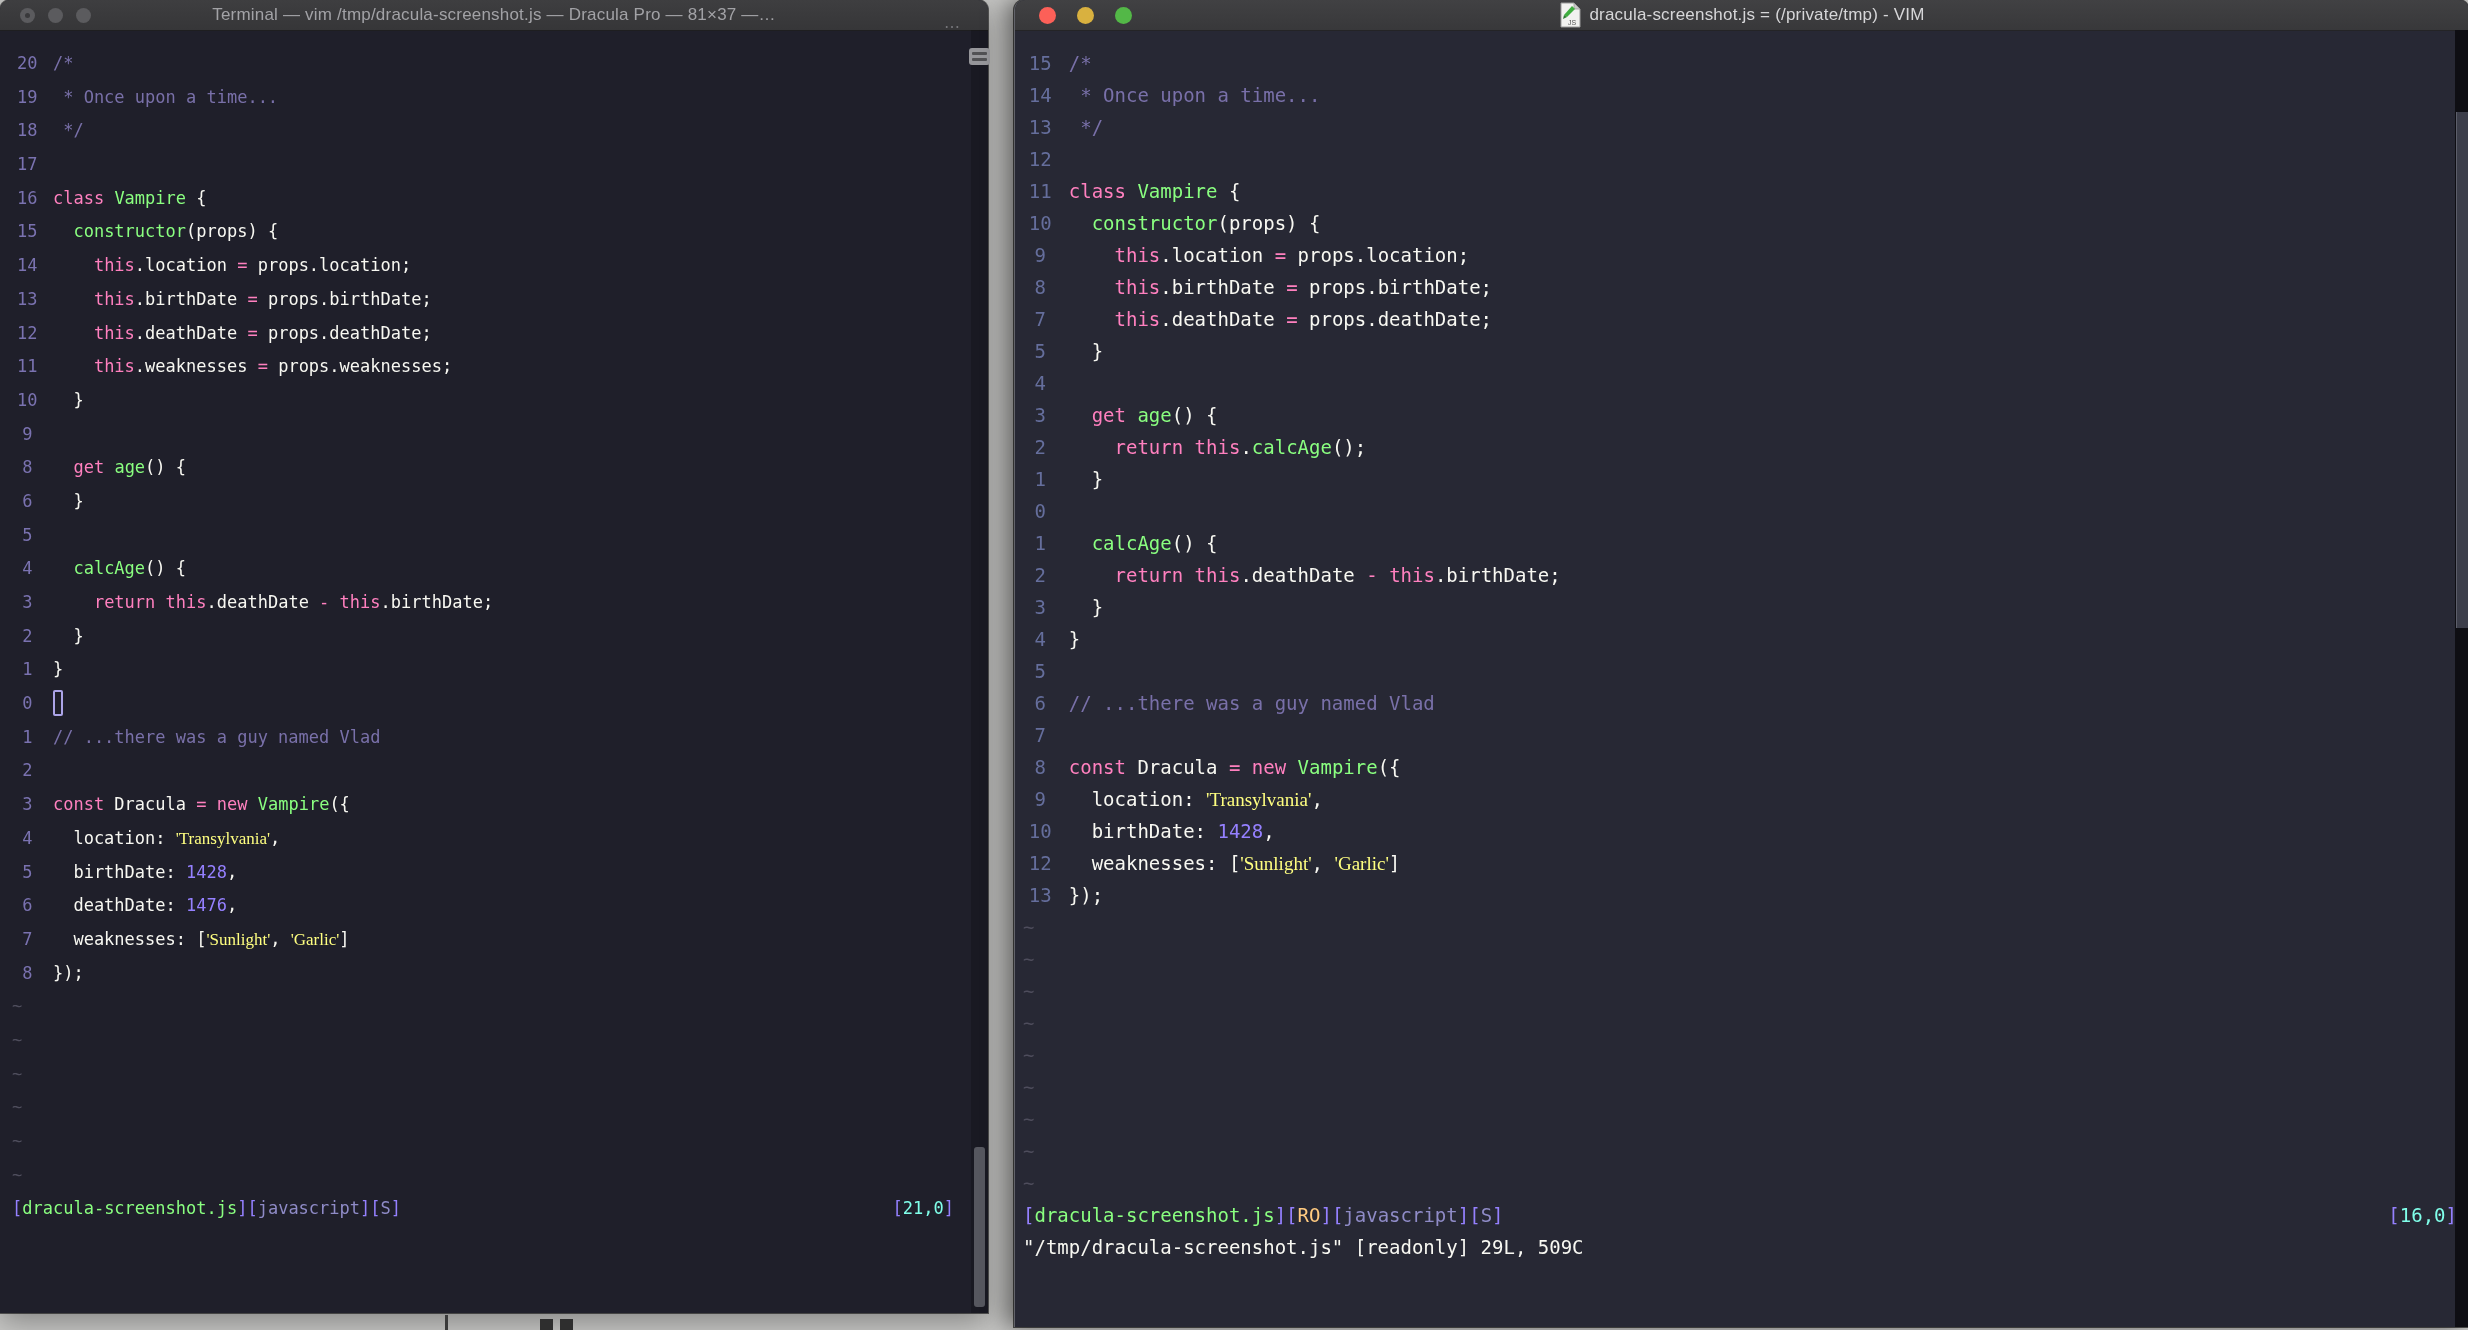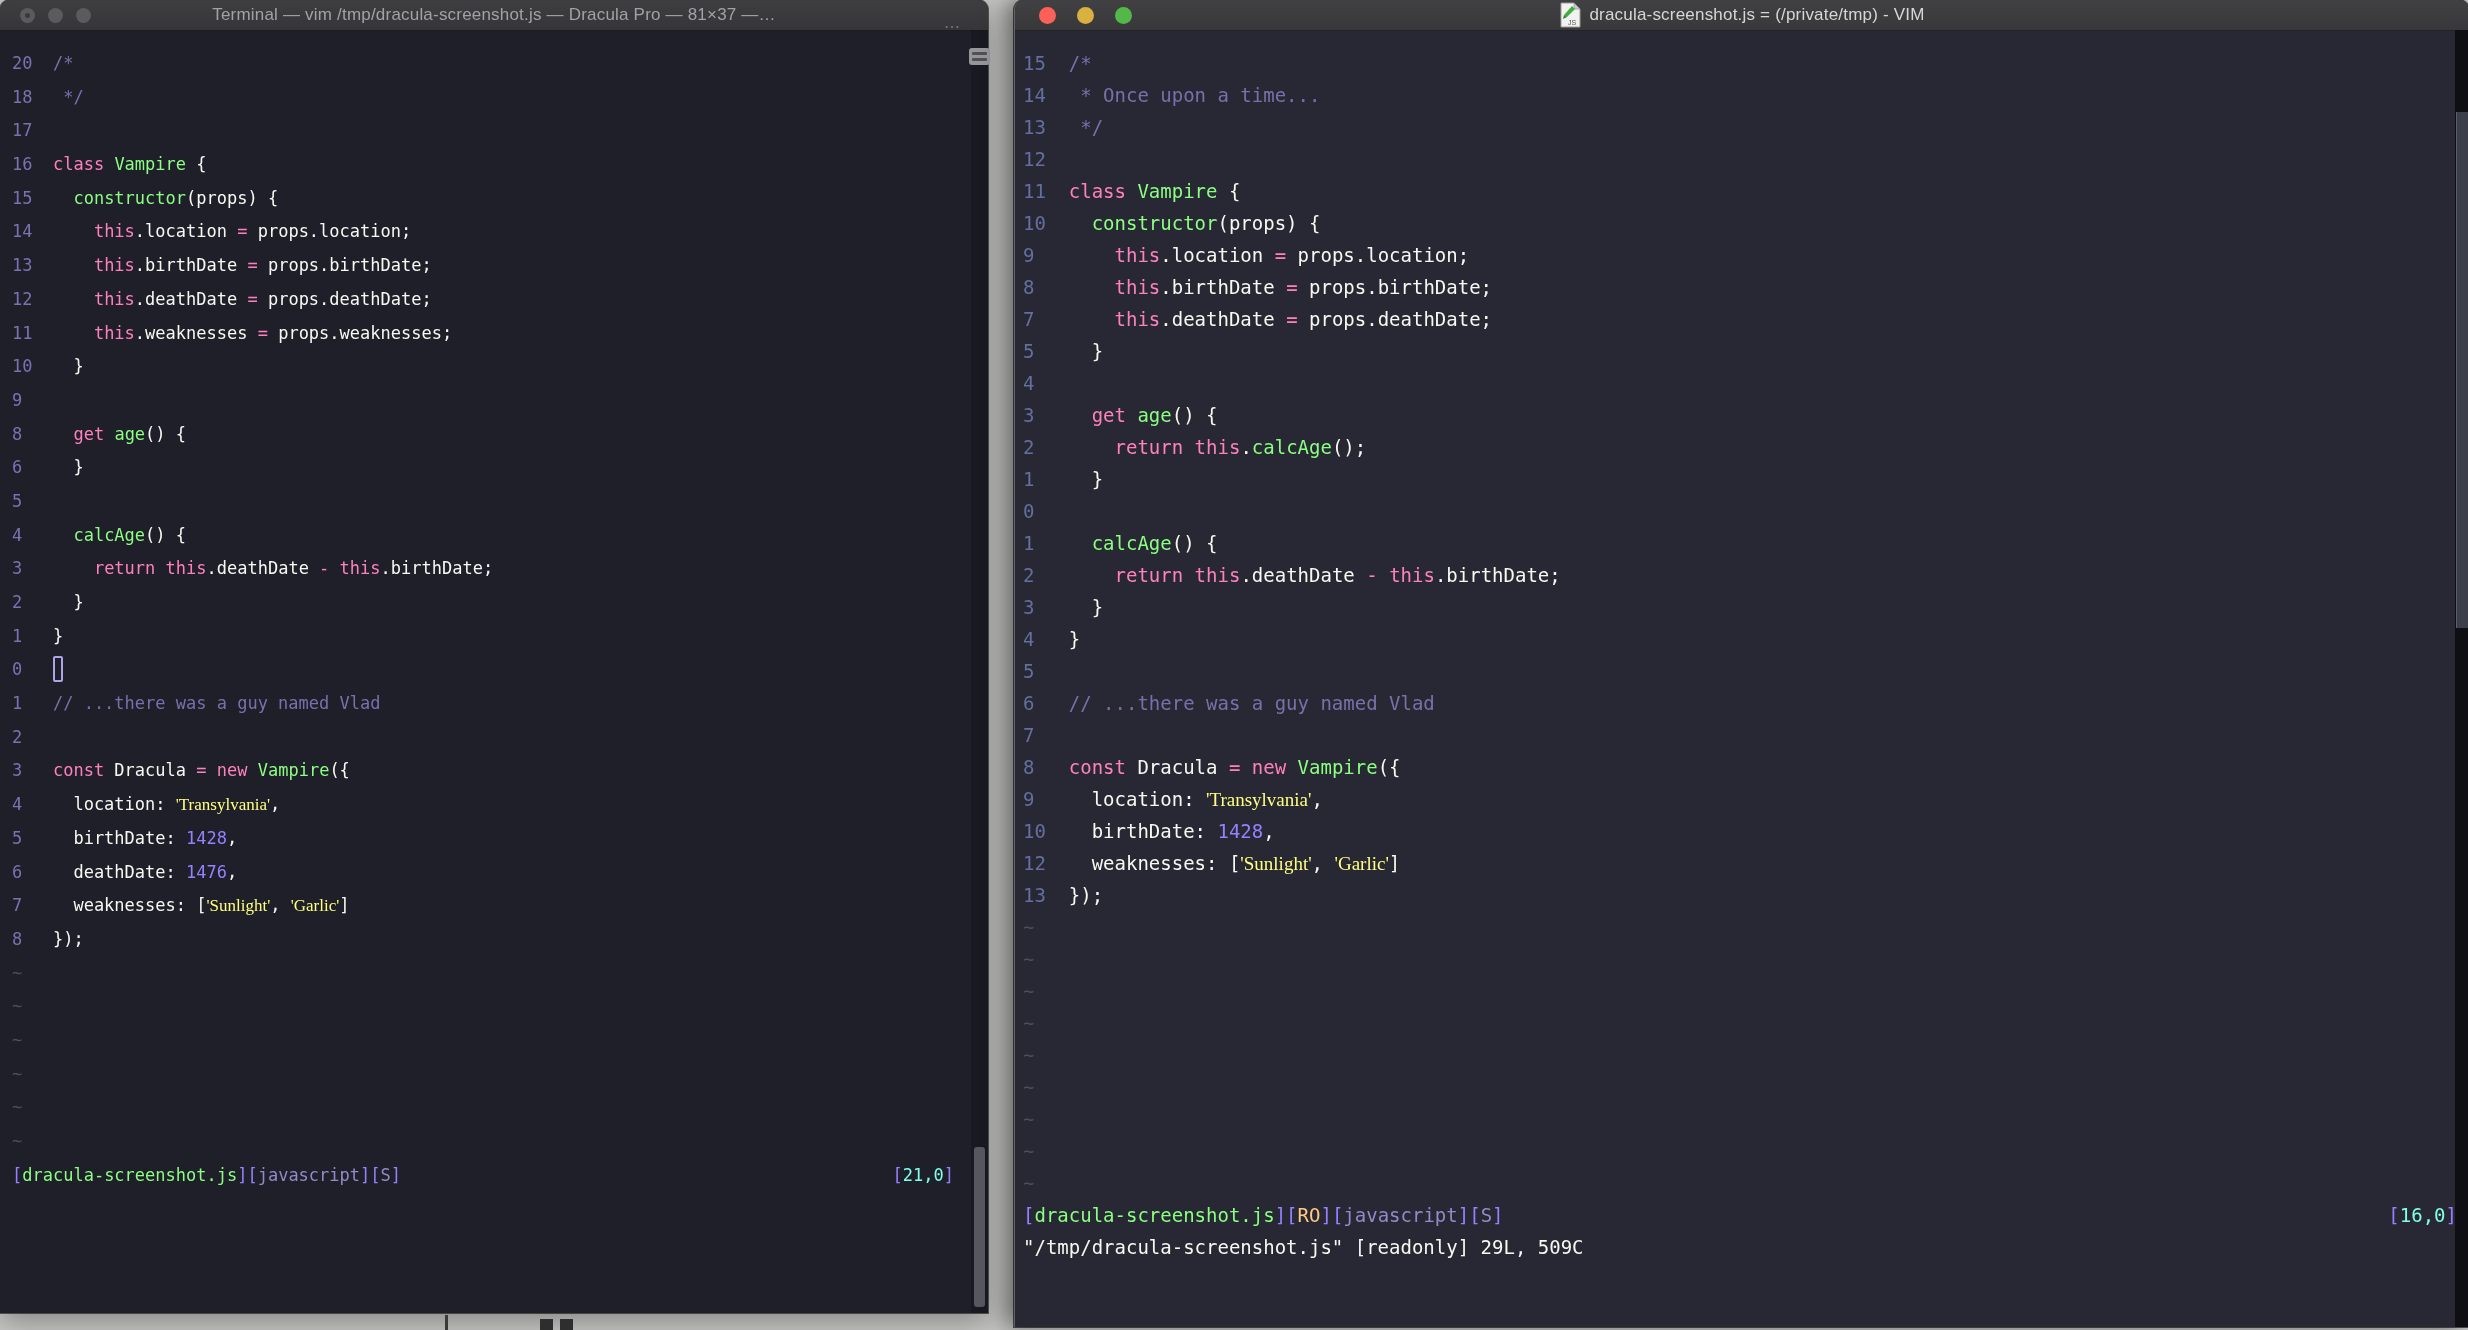--- a/index.html
+++ b/index.html
@@ -35,21 +35,21 @@
   .tb-dots{position:absolute;right:26px;top:17px;color:#76767a;font-size:16px;letter-spacing:2px;}
   .proxy-icon{width:22px;height:26px;margin-right:8px;flex:0 0 auto;}
   .tb-right .title-wrap{display:flex;align-items:center;justify-content:flex-end;}
   
   .content{position:absolute;left:0;right:0;bottom:0;top:30px;overflow:hidden;padding-top:17px;box-sizing:border-box;}
   .content-left{font:17px/33.7px "DejaVu Sans Mono",monospace;}
   .content-right{font:19px/32px "DejaVu Sans Mono",monospace;}
   .row{white-space:pre;padding-left:12px;position:relative;}
   .win-left .row{height:33.7px;}
   .win-right .row{height:32px;padding-left:8px;}
-  .num{display:inline-block;width:3ch;text-align:left;margin-right:1ch;}
+  .num{display:inline-block;width:3ch;text-align:center;margin-right:1ch;}
   .win-left .num{color:var(--ui-num_left);}
   .win-right .num{color:var(--ui-num_right);}
   .tilde{color:var(--ui-tilde);}
   .t-fg{color:var(--t-fg);} .t-cm{color:var(--t-cm);} .t-pk{color:var(--t-pk);}
   .t-gr{color:var(--t-gr);} .t-yl{color:var(--t-yl);font-family:Liberation Serif, serif;} .t-pu{color:var(--t-pu);}
   .t-cy{color:var(--t-cy);text-align:right;} .t-or{color:var(--t-or);} .t-lv{color:var(--t-lv);}
   .cursor-hollow{display:inline-block;width:10px;height:26px;border:2px solid var(--ui-cursor);
     border-radius:2px;vertical-align:-7px;box-sizing:border-box;}
   .coords{position:absolute;top:0;}
   .win-left .coords{right:34px;}
@@ -76,20 +76,21 @@
     <div class="lights">
       <span class="light l-gray l-dot"></span>
       <span class="light l-gray"></span>
       <span class="light l-gray"></span>
     </div>
     <span class="tb-title">Terminal — vim /tmp/dracula-screenshot.js — Dracula Pro — 81×37 —…</span>
     <span class="tb-dots">⋯</span>
   </div>
   <div class="content content-left">
       <div class="row"><span class="num">20</span><span class="t-cm">/*</span></div>
+      <div class="row"><span class="num">19</span><span class="t-cm"> * Once upon a time...</span></div>
       <div class="row"><span class="num">18</span><span class="t-cm"> */</span></div>
       <div class="row"><span class="num">17</span></div>
       <div class="row"><span class="num">16</span><span class="t-pk">class</span><span class="t-fg"> </span><span class="t-gr">Vampire</span><span class="t-fg"> {</span></div>
       <div class="row"><span class="num">15</span><span class="t-fg">  </span><span class="t-gr">constructor</span><span class="t-fg">(props) {</span></div>
       <div class="row"><span class="num">14</span><span class="t-fg">    </span><span class="t-pk">this</span><span class="t-fg">.location </span><span class="t-pk">=</span><span class="t-fg"> props.location;</span></div>
       <div class="row"><span class="num">13</span><span class="t-fg">    </span><span class="t-pk">this</span><span class="t-fg">.birthDate </span><span class="t-pk">=</span><span class="t-fg"> props.birthDate;</span></div>
       <div class="row"><span class="num">12</span><span class="t-fg">    </span><span class="t-pk">this</span><span class="t-fg">.deathDate </span><span class="t-pk">=</span><span class="t-fg"> props.deathDate;</span></div>
       <div class="row"><span class="num">11</span><span class="t-fg">    </span><span class="t-pk">this</span><span class="t-fg">.weaknesses </span><span class="t-pk">=</span><span class="t-fg"> props.weaknesses;</span></div>
       <div class="row"><span class="num">10</span><span class="t-fg">  }</span></div>
       <div class="row"><span class="num">9</span></div>

